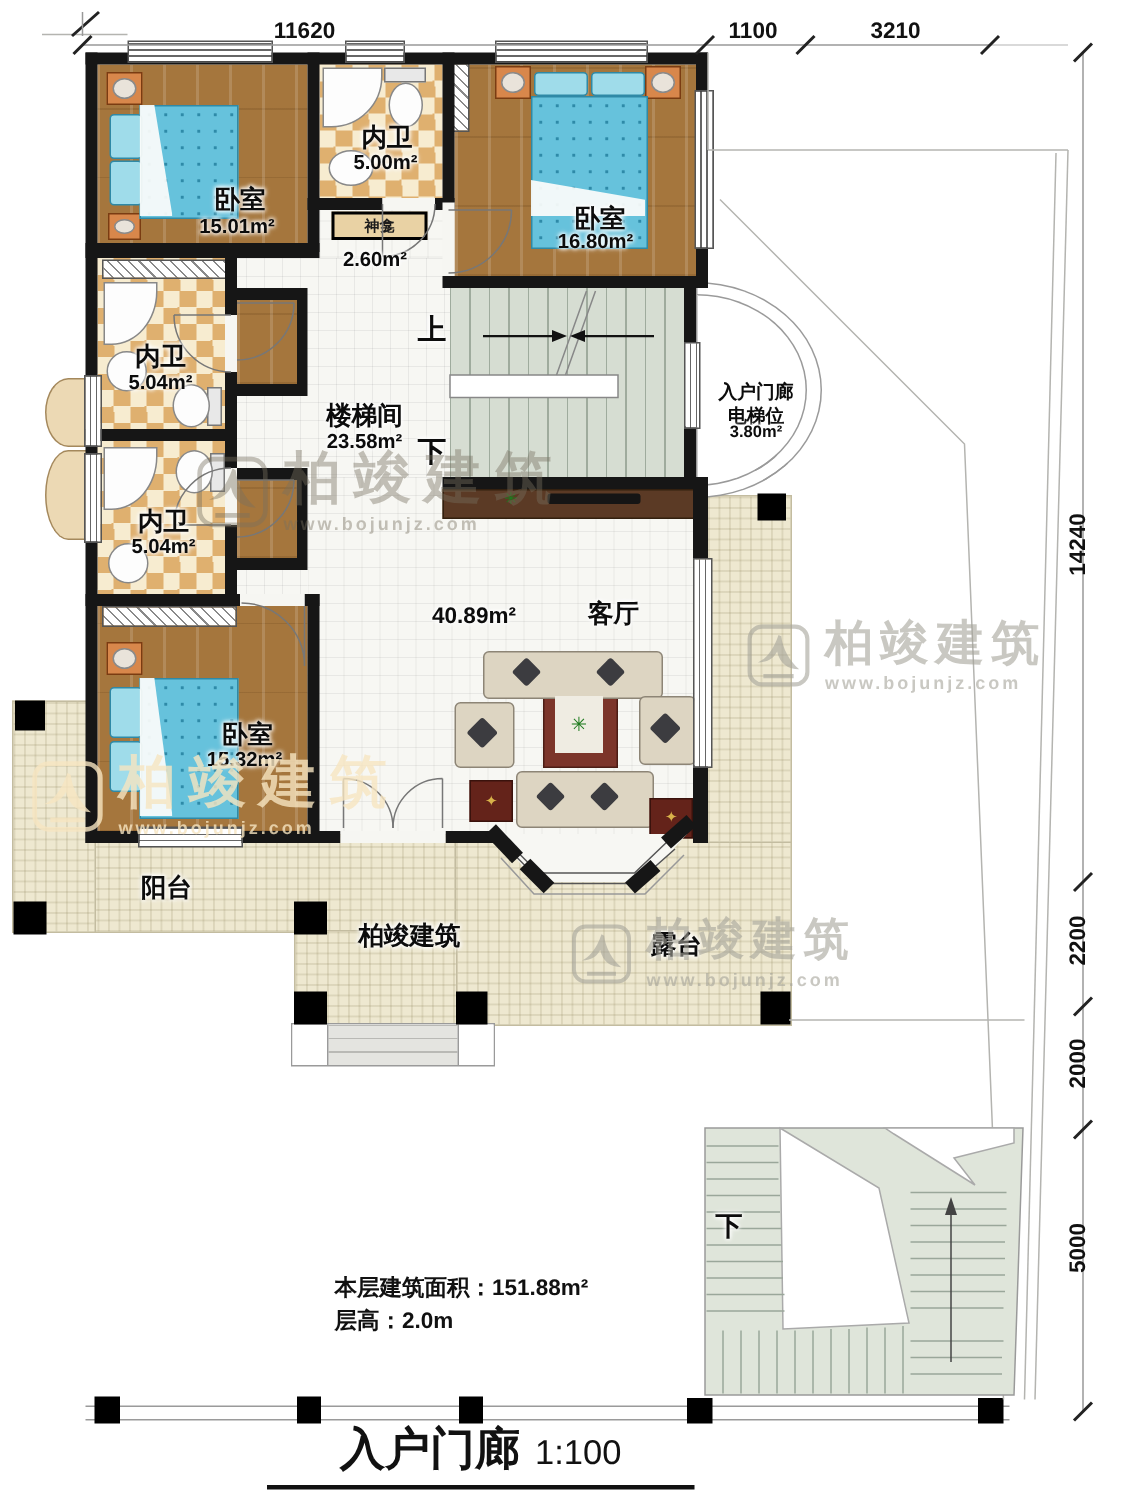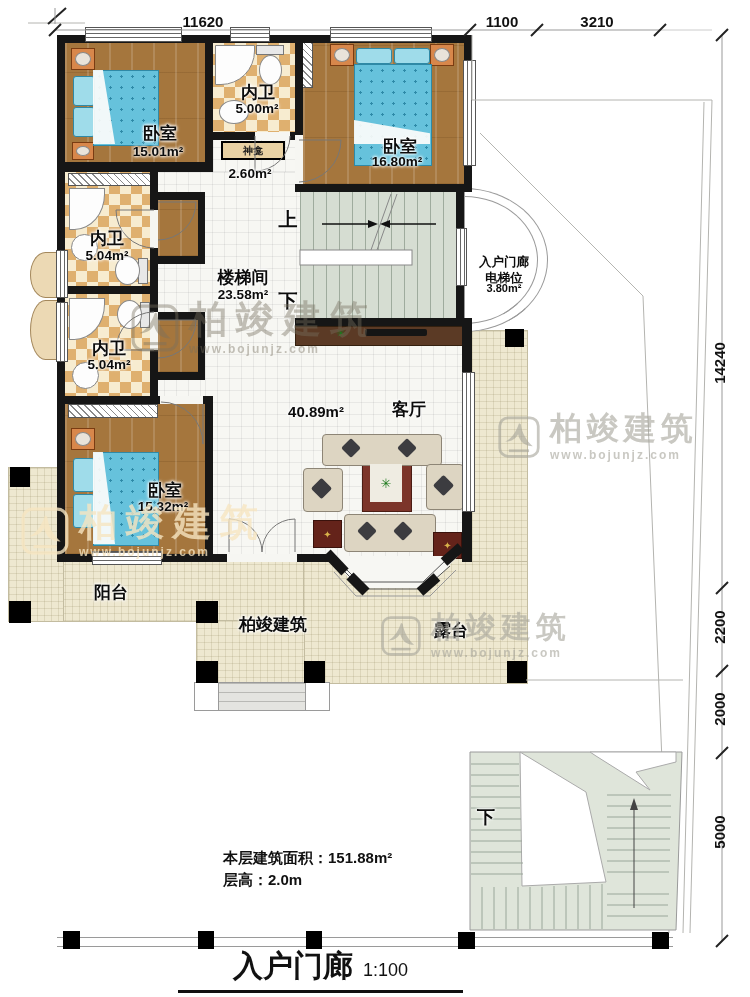--- a/index.html
+++ b/index.html
@@ -69,21 +69,21 @@
   .big{font-size:19px}
   .sm{font-size:12.5px}
   .xs{font-size:11px}
   .dimT{position:absolute;z-index:40;font-weight:bold;font-size:15px;transform:translate(-50%,-50%);white-space:nowrap}
   .dimR{position:absolute;z-index:40;font-weight:bold;font-size:15px;transform:translate(-50%,-50%) rotate(-90deg);white-space:nowrap}
   .svgov{position:absolute;left:0;top:0;z-index:30;pointer-events:none}
   .notes{position:absolute;z-index:40;font-size:15px;color:#111;font-weight:600;white-space:nowrap}
   .titlebar{position:absolute;z-index:40;left:178px;top:946px;width:285px;text-align:center;
             border-bottom:3px solid #111;padding-bottom:3px;white-space:nowrap}
   .titlebar .t1{font-size:30px;font-weight:bold}
-  .titlebar .t2{font-size:18px;margin-left:10px}
+  .titlebar .t2{font-size:23px;margin-left:10px}
   .wm{position:absolute;z-index:50;display:flex;align-items:center;gap:9px;pointer-events:none}
   .wm .txt{display:flex;flex-direction:column}
   .wmbrand{font-weight:bold;line-height:1}
   .wmurl{font-size:12px;letter-spacing:2px;margin-top:4px;font-weight:bold}
   .wm1{left:130px;top:300px;color:rgba(120,112,95,.42)}
   .wm1 .wmbrand{font-size:38px;letter-spacing:9px}
   .wm2{left:497px;top:412px;color:rgba(165,163,153,.6)}
   .wm2 .wmbrand{font-size:32px;letter-spacing:5px}
   .wm3{left:20px;top:503px;color:rgba(246,229,193,.8)}
   .wm3 .wmbrand{font-size:38px;letter-spacing:9px}

